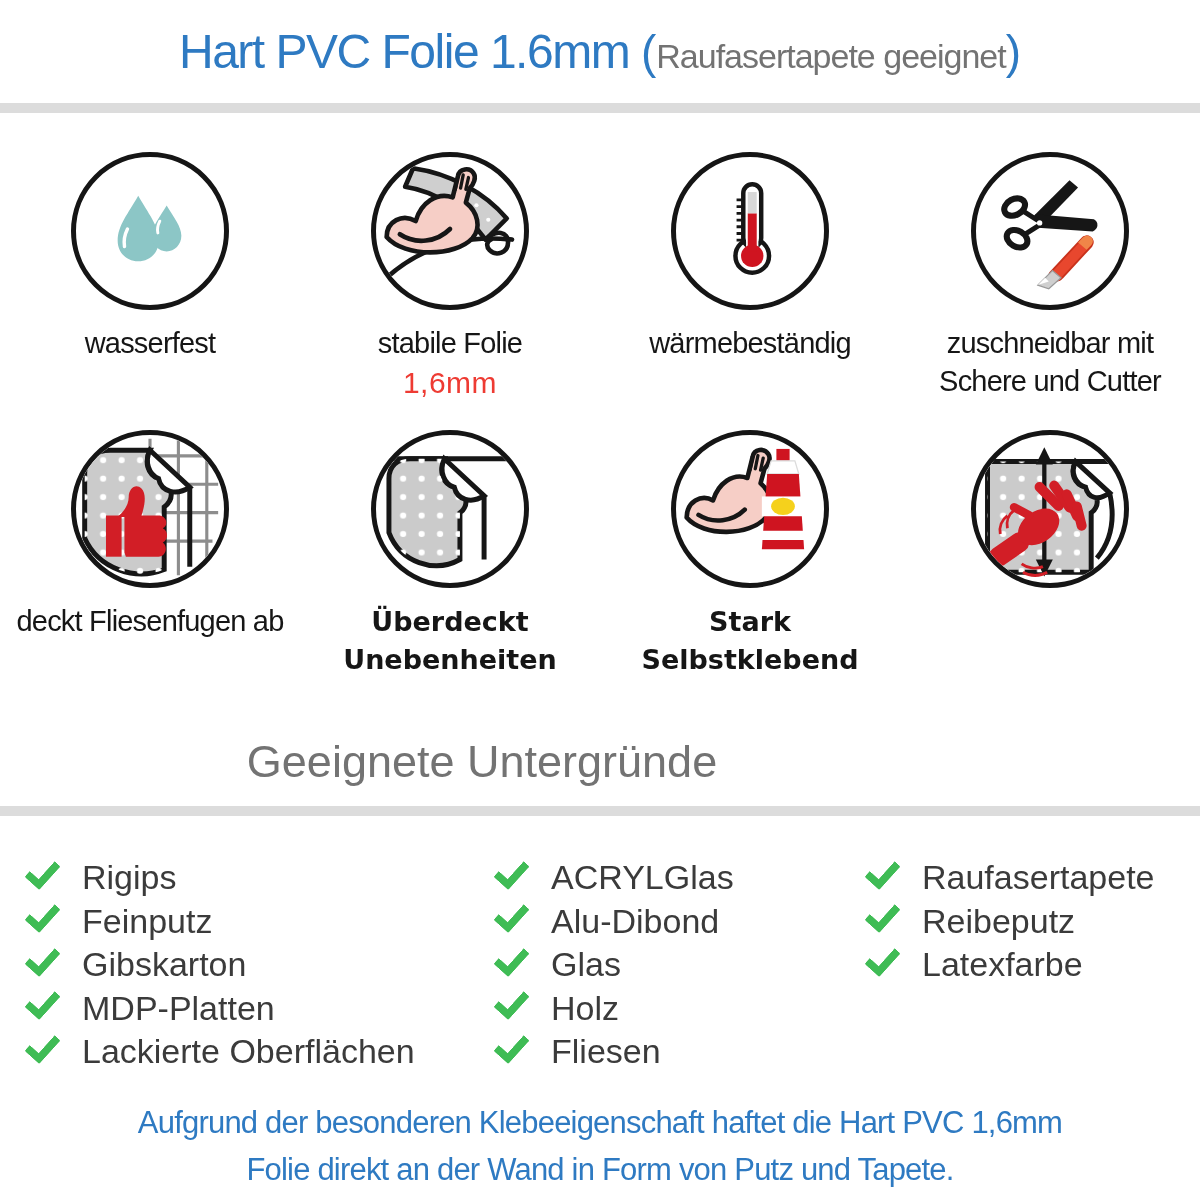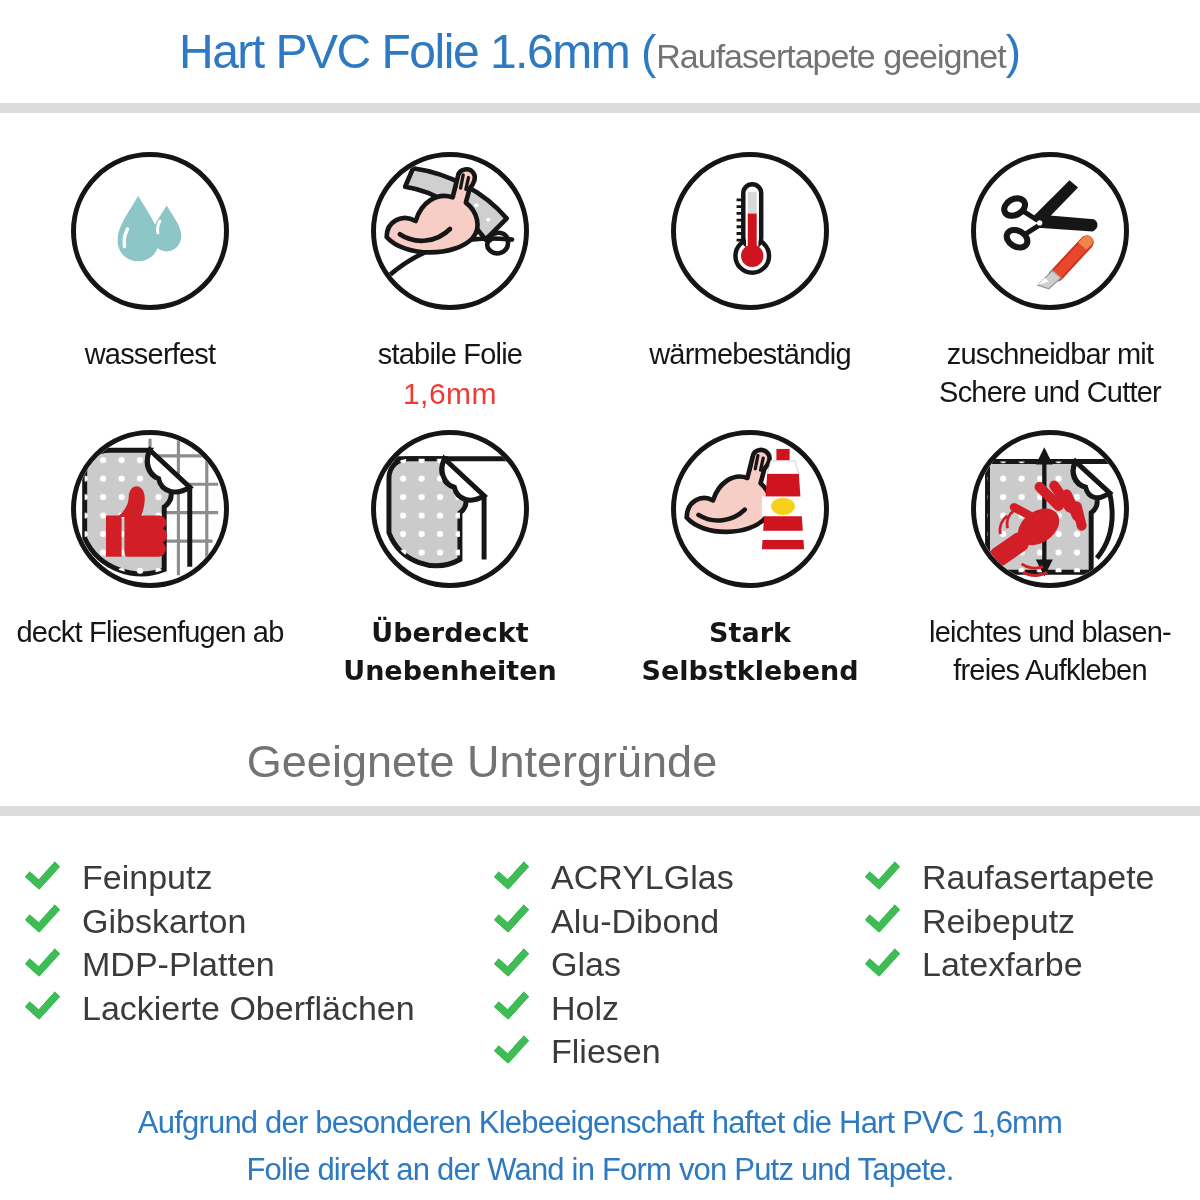--- a/index.html
+++ b/index.html
@@ -14,21 +14,21 @@
   .bar{position:absolute;left:0;width:1200px;height:10px;background:#dcdcdc;}
   .bar.b1{top:103px;}
   .bar.b2{top:806px;}
 
   
   .features{position:absolute;top:152px;left:0;width:1200px;display:grid;
             grid-template-columns:repeat(4,300px);grid-template-rows:278px auto;justify-items:center;}
   .cell{display:flex;flex-direction:column;align-items:center;}
   .fcircle{width:148px;height:148px;border:5px solid #151515;border-radius:50%;background:#fff;
            display:flex;align-items:center;justify-content:center;overflow:hidden;flex:0 0 auto;}
-  .labels{margin-top:26px;text-align:center;font-size:29px;letter-spacing:-0.8px;color:#161616;line-height:1.3;}
+  .labels{margin-top:15px;text-align:center;font-size:29px;letter-spacing:-0.8px;color:#161616;line-height:1.3;}
   .labels.bold{font-family:"DejaVu Sans",sans-serif;font-weight:700;font-size:27px;letter-spacing:0;line-height:1.4;}
   .sublabel{font-size:30px;color:#ee3b33;margin-top:3px;letter-spacing:0.5px;text-align:center;}
 
   
   .surf-heading{position:absolute;top:736px;left:0;width:964px;text-align:center;
                 font-size:45px;color:#737373;letter-spacing:0;}
   .col{position:absolute;top:856px;}
   .col.c1{left:28px;}
   .col.c2{left:497px;}
   .col.c3{left:868px;}
@@ -236,31 +236,31 @@
             <rect x="55" y="30" width="7" height="26" rx="3.5" transform="rotate(-35 58 43)"></rect>
             <rect x="62" y="37" width="7" height="24" rx="3.5" transform="rotate(-25 65 49)"></rect>
             <rect x="67" y="46" width="7" height="21" rx="3.5" transform="rotate(-14 70 56)"></rect>
             <rect x="27" y="44" width="6" height="18" rx="3" transform="rotate(-62 30 53)"></rect>
           </g>
           <path d="M20 56 C16 59 14 64 15 69 M25 52 C21 55 19 60 20 65" stroke="#d21e26" stroke-width="2" fill="none"></path>
           <path d="M30 90 C34 93 40 94 45 92 M31 96 C36 99 43 99 48 96" stroke="#d21e26" stroke-width="2" fill="none"></path>
         </svg>
       </span>
     </div>
-    <div class="labels">
-      <div>leichtes und blasen-</div>
-      <div>freies Aufkleben</div>
-    </div>
   </div>
 </div>
 
 <div class="surf-heading">Geeignete Untergründe</div>
 <div class="bar b2"></div>
 
 <div class="col c1">
+  <div class="item">
+      <span class="chk"></span>
+      <span>Rigips</span>
+    </div>
   <div class="item">
       <span class="chk"></span>
       <span>Feinputz</span>
     </div>
   <div class="item">
       <span class="chk"></span>
       <span>Gibskarton</span>
     </div>
   <div class="item">
       <span class="chk"></span>

